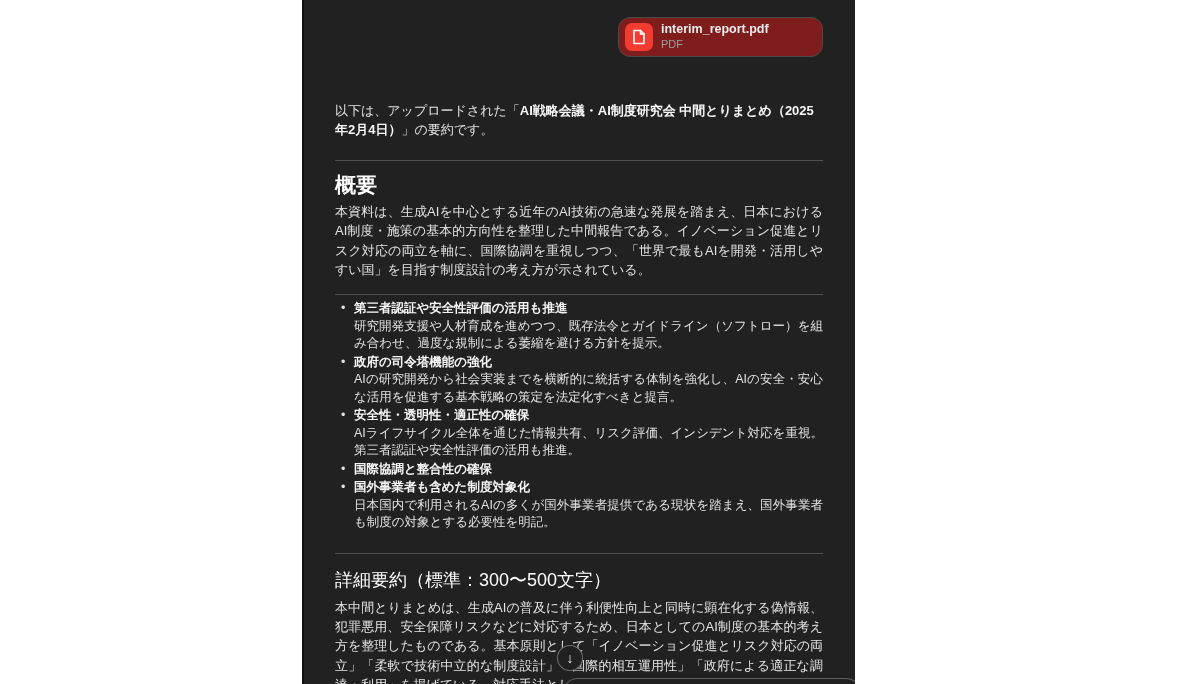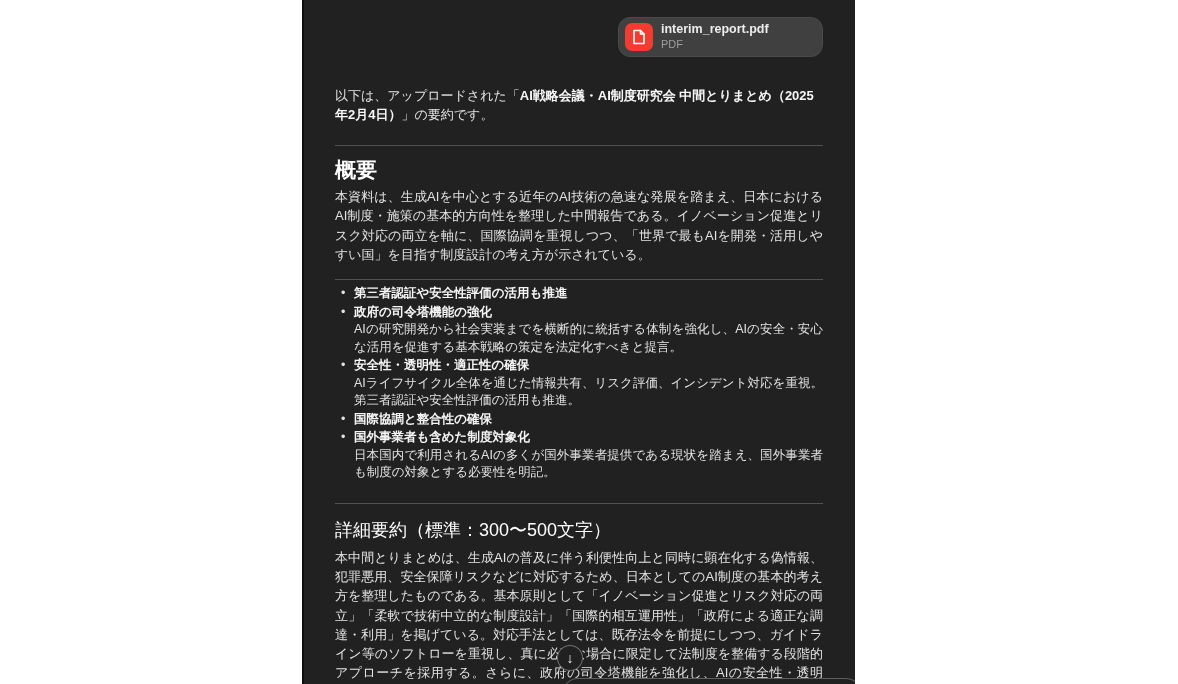--- a/index.html
+++ b/index.html
@@ -8,29 +8,29 @@
   .page { position:relative; width:1178px; height:684px; background:#ffffff; }
 
   .chat-panel { position:absolute; left:302px; top:0; width:553px; height:684px;
                 background:#212121; border-left:2px solid #0f0f0f; overflow:hidden; }
   .content { padding:0 32px 0 31px; }
 
   
   .attachment-card { width:205px; height:40px; margin:17px 0 0 auto;
                      border:1px solid #4a4a4a; border-radius:12px;
                      display:flex; align-items:center; gap:8px; padding:0 10px 0 6px;
-                     background:#404040; cursor:pointer; }
+                     background:#7f1d1d; cursor:pointer; }
   .pdf-icon { width:28px; height:28px; border-radius:7px; flex:0 0 28px;
               display:flex; align-items:center; justify-content:center; }
   .card-text { display:flex; flex-direction:column; justify-content:center; line-height:1.2; overflow:hidden; }
   .card-filename { font-size:12.5px; font-weight:700; color:#ececec; white-space:nowrap; }
   .card-filetype { font-size:11px; color:#9e9e9e; margin-top:1px; }
 
   
-  .intro { margin-top:29px; font-size:13px; line-height:19px; color:#e3e3e3; }
+  .intro { margin-top:44px; font-size:13px; line-height:19px; color:#e3e3e3; }
   .intro b { color:#f7f7f7; font-weight:700; }
   hr.divider { border:0; border-top:1px solid rgba(255,255,255,0.22); margin:21px 0 0; }
   hr.divider.tight { margin-top:15px; }
   h3.sec-h { margin:13px 0 0; font-size:21px; line-height:22px; font-weight:700; color:#ffffff; }
   h2.sec-h2 { margin:14px 0 0; font-size:18px; line-height:24px; font-weight:400; color:#ffffff; }
   .para { margin:6px 0 0; font-size:13px; line-height:19.3px; color:#e3e3e3; text-align:justify; }
 
   ul.points { margin:5px 0 0; list-style:none; font-size:12.5px; line-height:17.5px; color:#e3e3e3; }
   ul.points li { position:relative; padding-left:19px; margin-bottom:1px; }
   .bullet { position:absolute; left:6px; top:0; color:#e3e3e3; }
@@ -75,20 +75,21 @@
       <h3 class="sec-h">概要</h3>
       <p class="para">本資料は、生成AIを中心とする近年のAI技術の急速な発展を踏まえ、日本におけるAI制度・施策の基本的方向性を整理した中間報告である。イノベーション促進とリスク対応の両立を軸に、国際協調を重視しつつ、「世界で最もAIを開発・活用しやすい国」を目指す制度設計の考え方が示されている。</p>
 
       <hr class="divider tight">
 
 
       <ul class="points">
         <li>
           <span class="bullet">•</span>
           <div class="pt-title">第三者認証や安全性評価の活用も推進</div>
+          <div class="pt-desc">研究開発支援や人材育成を進めつつ、既存法令とガイドライン（ソフトロー）を組み合わせ、過度な規制による萎縮を避ける方針を提示。</div>
         </li>
         <li>
           <span class="bullet">•</span>
           <div class="pt-title">政府の司令塔機能の強化</div>
           <div class="pt-desc">AIの研究開発から社会実装までを横断的に統括する体制を強化し、AIの安全・安心な活用を促進する基本戦略の策定を法定化すべきと提言。</div>
         </li>
         <li>
           <span class="bullet">•</span>
           <div class="pt-title">安全性・透明性・適正性の確保</div>
           <div class="pt-desc">AIライフサイクル全体を通じた情報共有、リスク評価、インシデント対応を重視。第三者認証や安全性評価の活用も推進。</div>

